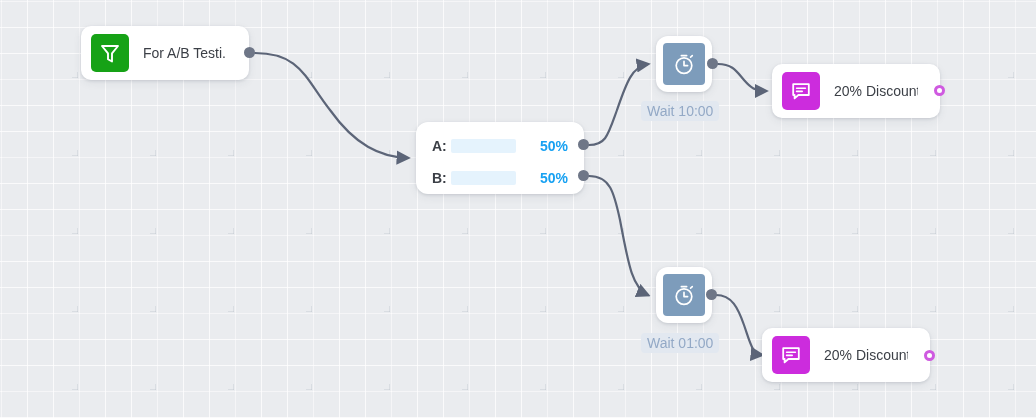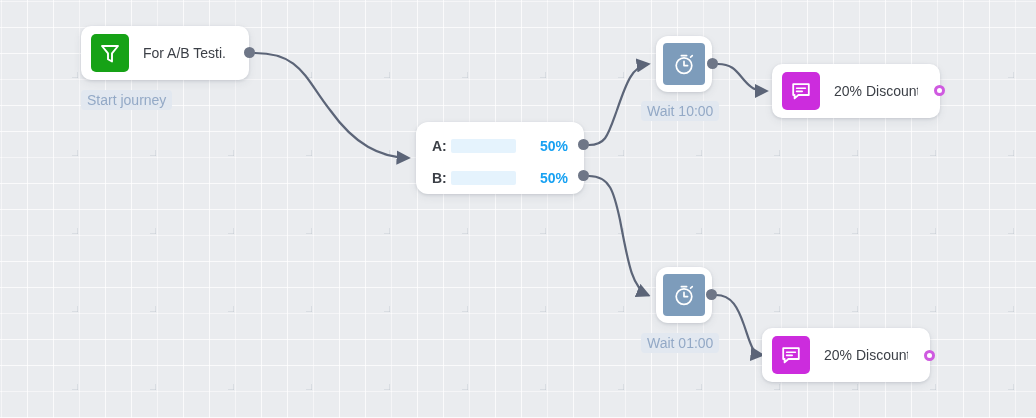--- a/index.html
+++ b/index.html
@@ -218,21 +218,20 @@
 
   <div class="node card-node" style="left:81px; top:26px; width:168px; height:54px;">
     <div class="card-icon green">
       <svg width="24" height="24" viewBox="0 0 24 24" aria-hidden="true">
         <path d="M4 5 H20 L14 12.4 V20.5 L10 18.2 V12.4 Z" fill="none" stroke="#ffffff" stroke-width="1.9" stroke-linejoin="round" stroke-linecap="round"></path>
       </svg>
     </div>
     <div class="card-title">For A/B Testi...</div>
   </div>
   <div class="port" style="left:244px; top:47px;"></div>
-  <div class="node-label" style="left:81px; top:90px;">Start journey</div>
 
   <div class="split-node" style="left:416px; top:122px; width:168px; height:72px;">
     <div class="split-row">
       <span class="split-label">A:</span>
       <span class="split-bar">
         <span class="split-bar-fill" style="width:50%;"></span>
       </span>
       <span class="split-pct">50%</span>
     </div>
     <div class="split-row">

